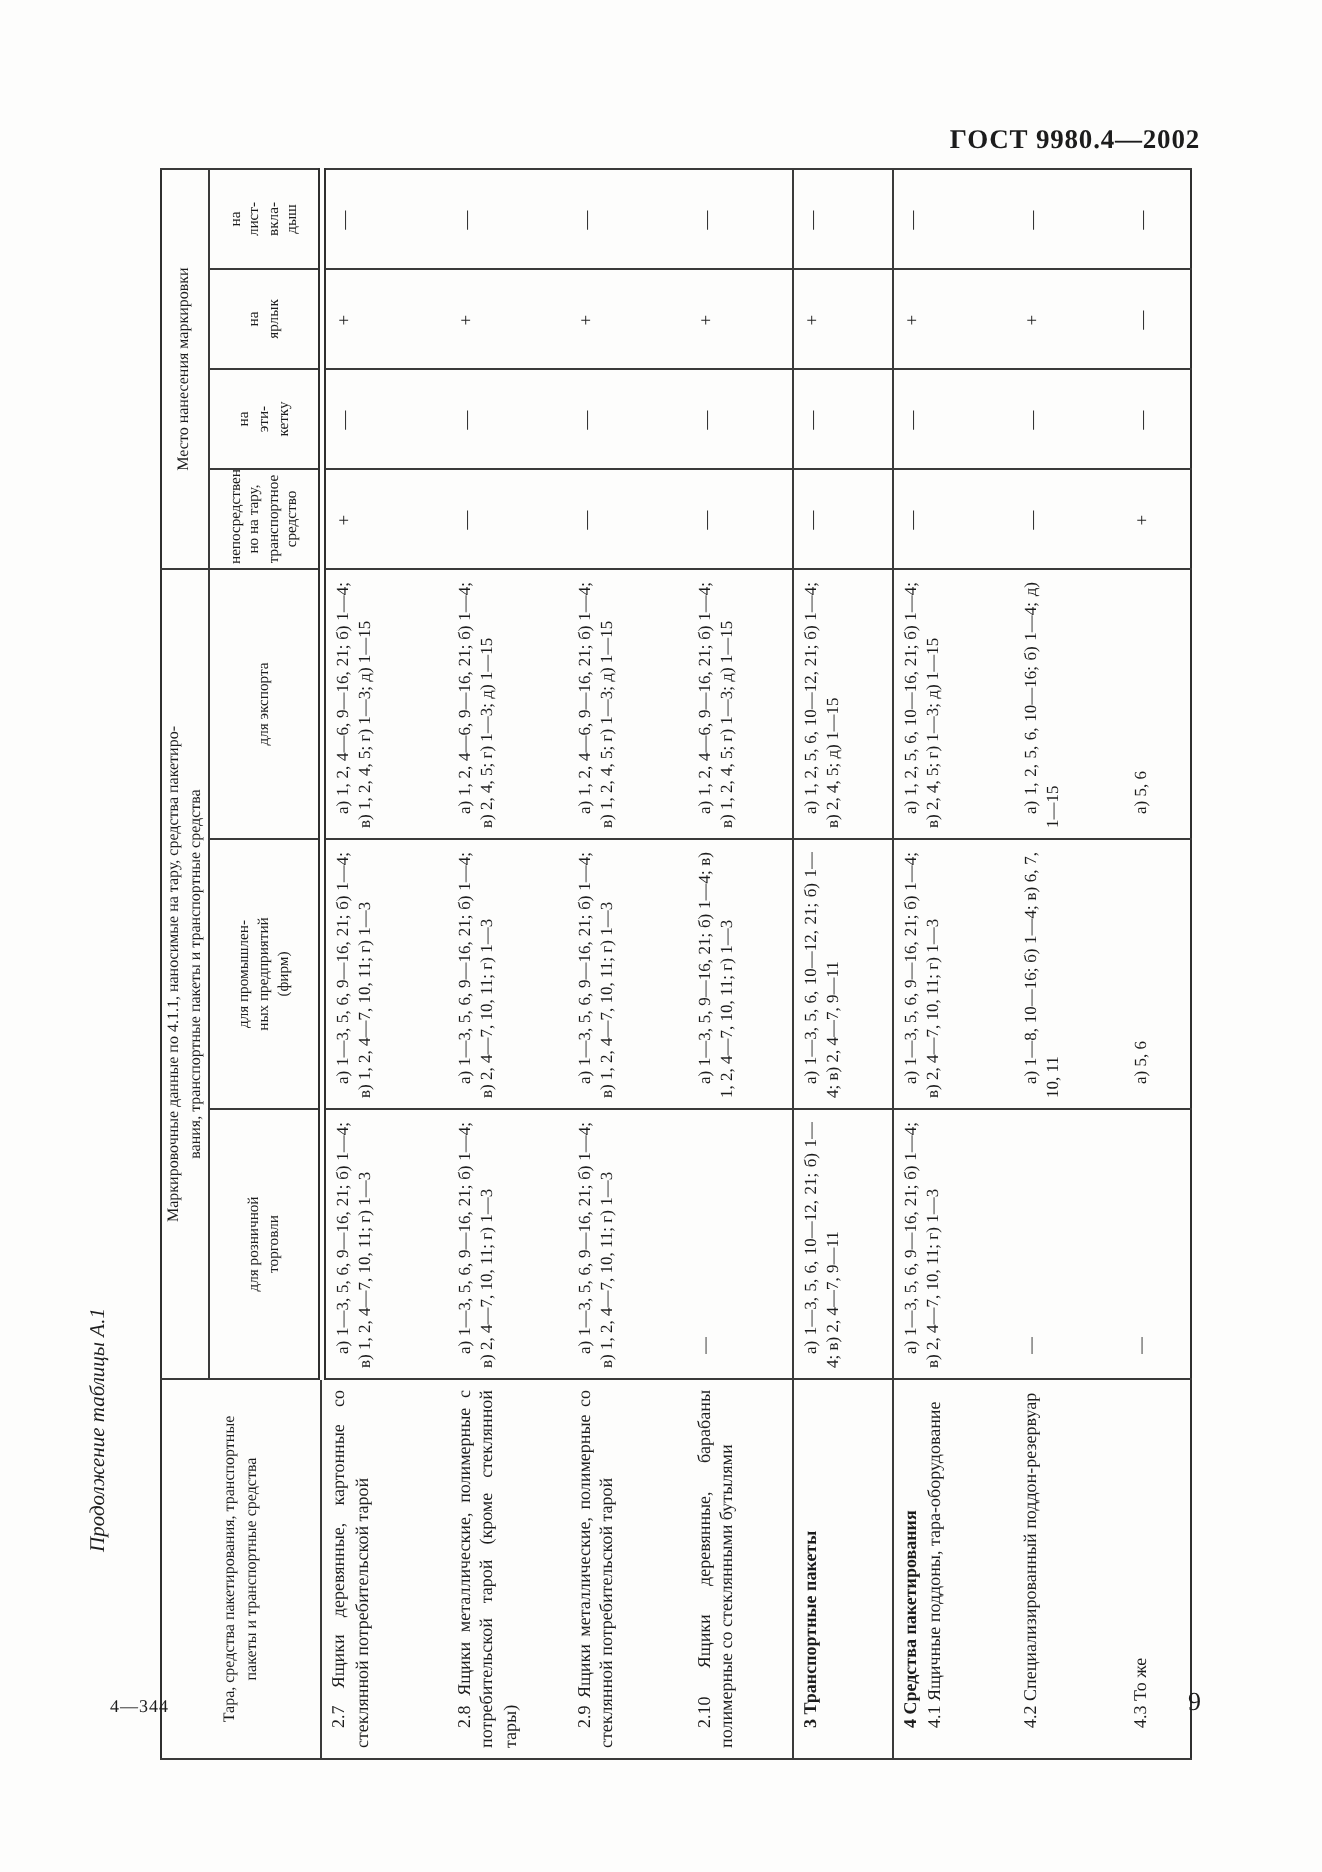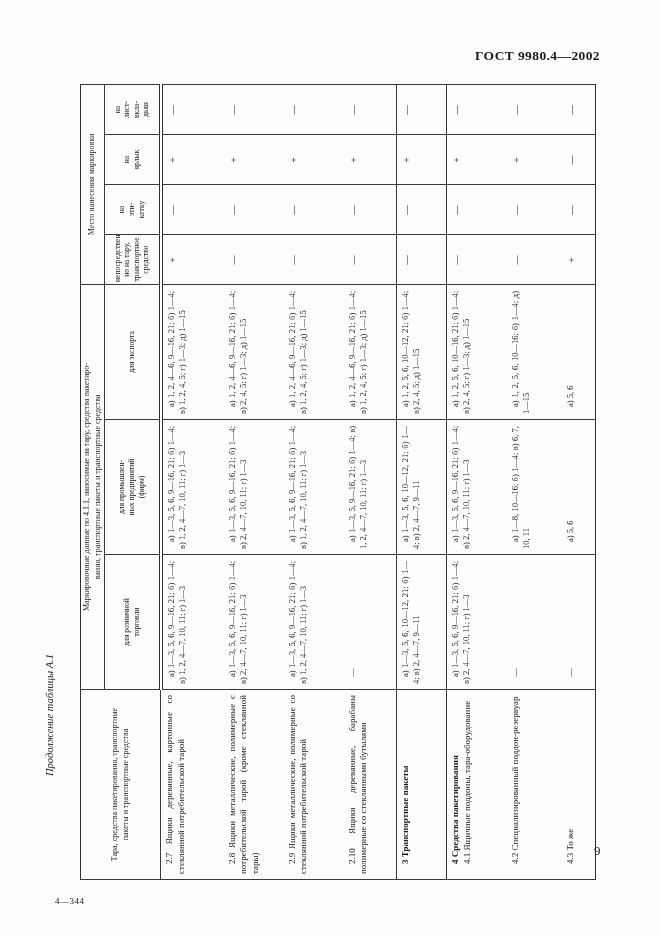--- a/index.html
+++ b/index.html
@@ -2,21 +2,21 @@
 <html><head>
 <meta charset="utf-8">
 <style>
   html,body{margin:0;padding:0;}
   body{
     width:661px;height:936px;position:relative;overflow:hidden;
     background:#fdfdfc;color:#1c1c1c;
     font-family:"Liberation Serif","DejaVu Serif",serif;
   }
   .doc-header{
-    position:absolute;left:0;top:48px;width:600px;
+    position:absolute;left:0;top:62px;width:600px;
     text-align:right;font-weight:bold;font-size:13.5px;letter-spacing:.4px;
   }
   
   .table-wrap{
     position:absolute;left:-60px;top:225px;width:795px;height:515px;
     transform:rotate(-90deg);transform-origin:center center;
   }
   table.tbl{
     width:795px;height:515px;border-collapse:collapse;table-layout:fixed;
     border:1.5px solid #2f2f2f;
@@ -46,21 +46,21 @@
     text-indent:7px;overflow-wrap:break-word;
   }
   .tbl tbody td.mark{text-align:center;padding-top:5px;font-size:9.5px;}
   
   .tbl tbody tr.rule-top td{border-top:1px solid #3a3a3a;}
   .continuation{
     position:absolute;left:-24px;top:708px;width:150px;height:14px;
     transform:rotate(-90deg);transform-origin:center center;
     font-style:italic;font-size:10.5px;text-align:center;white-space:nowrap;
   }
-  .footer-left{position:absolute;left:55px;top:848px;font-size:9px;letter-spacing:.5px;margin-top:48px;}
+  .footer-left{position:absolute;left:55px;top:848px;font-size:9px;letter-spacing:.5px;}
   .page-number{position:absolute;left:594px;top:843px;font-size:13px;}
 </style>
 </head>
 <body>
 
 <div class="doc-header">ГОСТ 9980.4—2002</div>
 
 <div class="continuation">Продолжение таблицы А.1</div>
 
 <div class="table-wrap">

